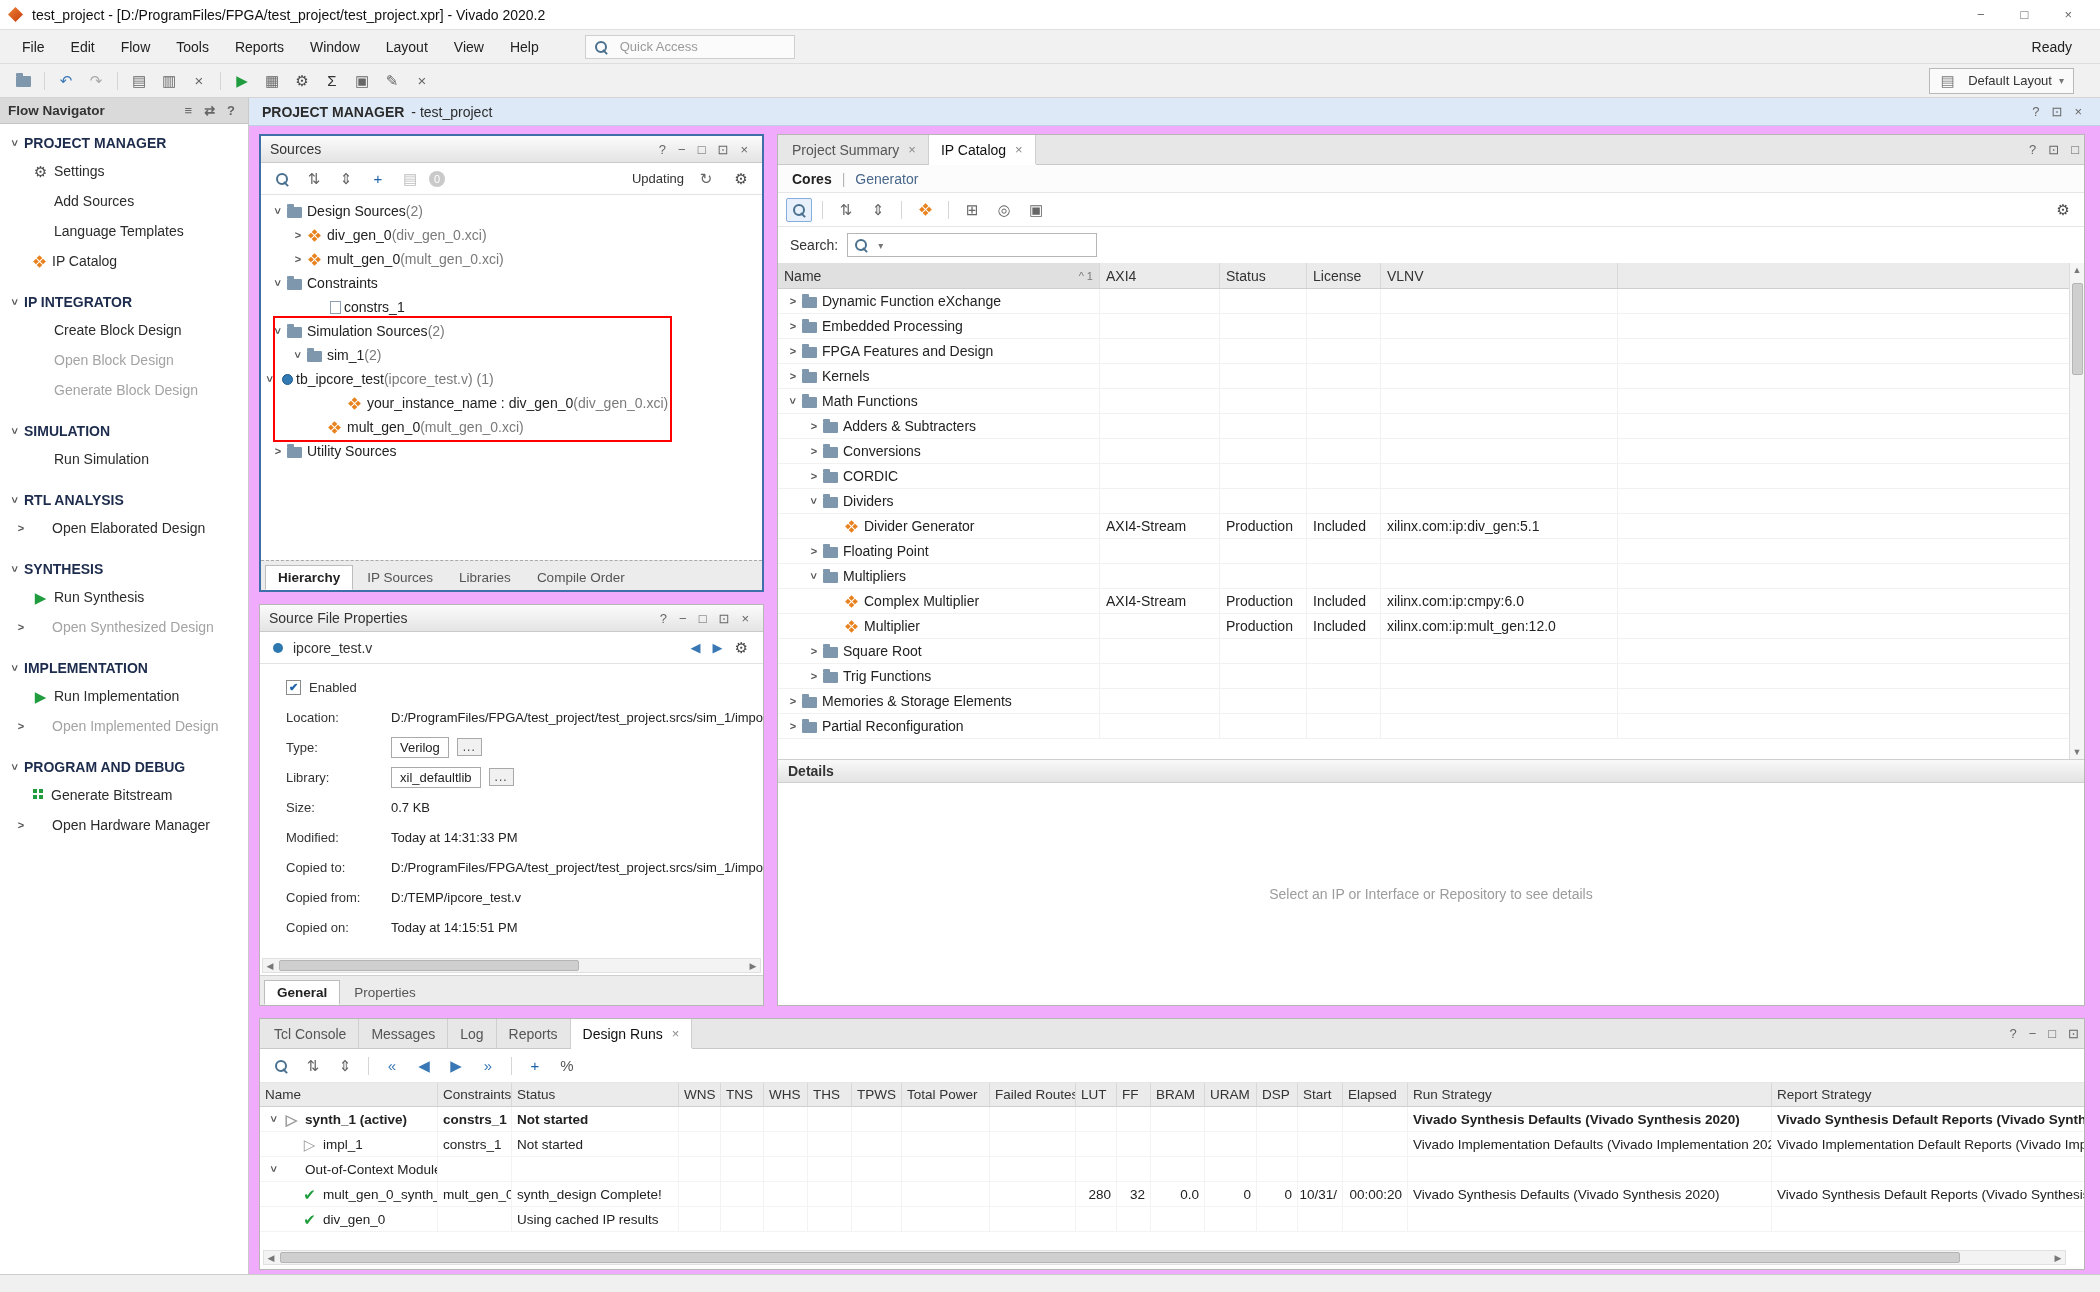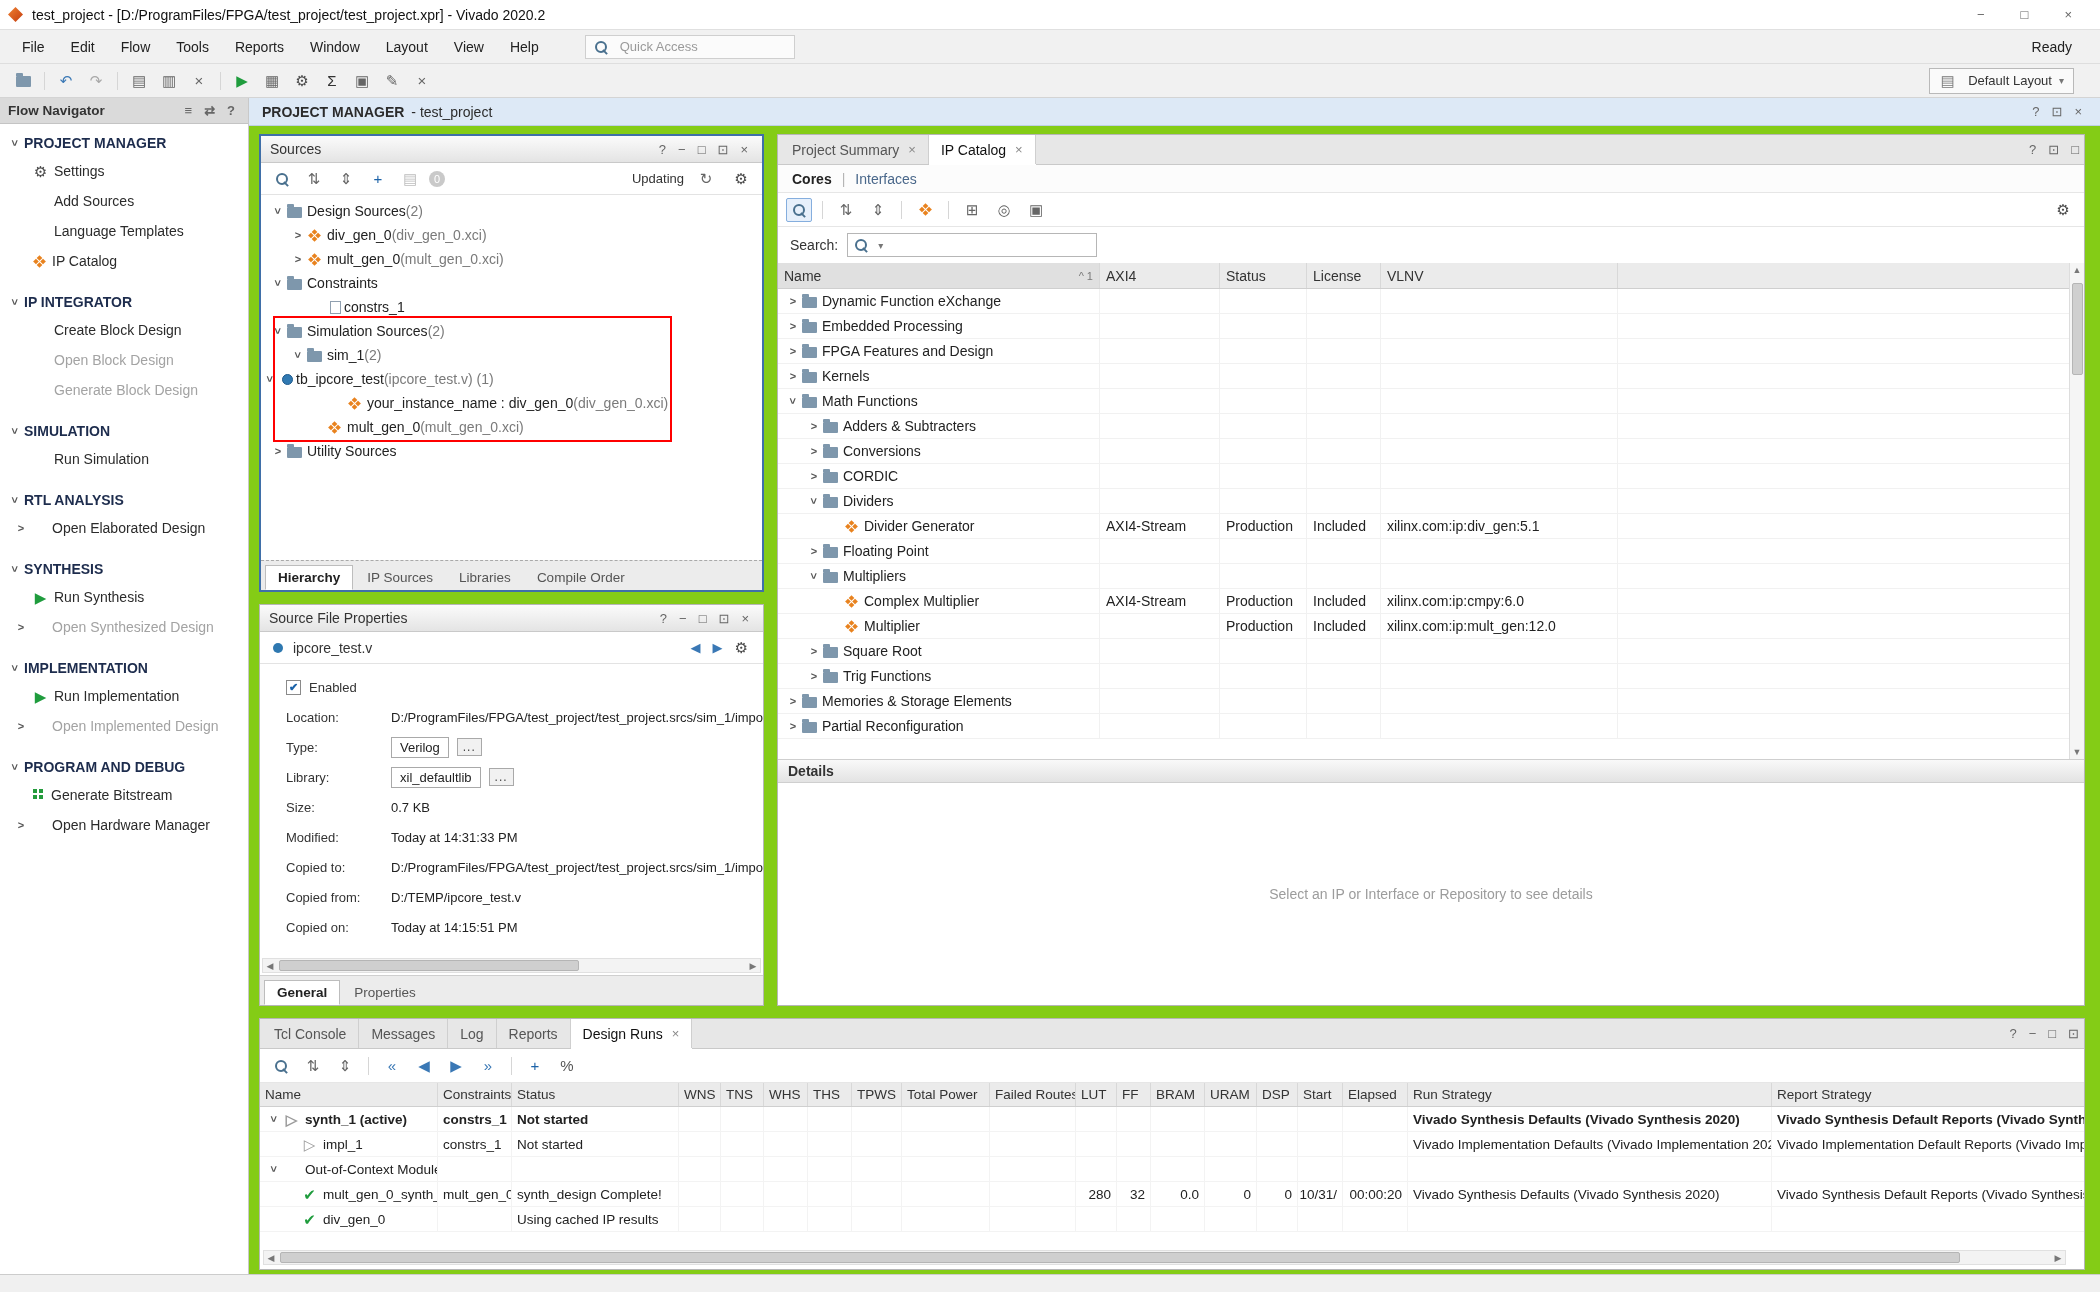--- a/index.html
+++ b/index.html
@@ -1,18 +1,18 @@
 <!DOCTYPE html>
 <html><head>
 <meta charset="utf-8">
 <style>
   *{box-sizing:border-box;margin:0;padding:0}
   html,body{width:2100px;height:1292px;overflow:hidden}
   body{font-family:"Liberation Sans",sans-serif;font-size:14px;color:#333;background:#f0f0f0}
-  .app{position:relative;width:2100px;height:1292px;background:#84cc16}
+  .app{position:relative;width:2100px;height:1292px;background:#f0abfc}
 
   
   .titlebar{position:absolute;left:0;top:0;right:0;height:30px;background:#fff;border-bottom:1px solid #e0e0e0;display:flex;align-items:center;padding:0 8px}
   .logo{width:15px;height:15px;background:linear-gradient(135deg,#f08232,#c33c0e);clip-path:polygon(50% 0,100% 50%,50% 100%,0 50%);flex:none}
   .titlebar .title{margin-left:9px;font-size:14px;color:#111;white-space:nowrap}
   .winbtns{margin-left:auto;display:flex;gap:36px;padding-right:20px;color:#222;font-size:14px}
   .menubar{position:absolute;left:0;top:30px;right:0;height:34px;background:#f1f1f1;border-bottom:1px solid #dedede;display:flex;align-items:center;padding-left:10px}
   .menuitems{display:flex;gap:2px}
   .menu-item{padding:4px 12px;color:#222;font-size:14px;border-radius:2px}
   .qa{margin-left:34px;width:210px;height:24px;border:1px solid #cfcfcf;background:#fbfbfb;display:flex;align-items:center;gap:7px;padding:0 8px;color:#9a9a9a;font-size:13px}
@@ -558,21 +558,21 @@
         </span>
         <span class="picons">
           <span class="pic">?</span>
           <span class="pic">⊡</span>
           <span class="pic">□</span>
         </span>
       </div>
     <div class="subtabs">
       <span class="coresl">Cores</span>
       <span class="vsep">|</span>
-      <span class="ifl">Interfaces</span>
+      <span class="ifl">Generator</span>
     </div>
     <div class="iptoolbar" id="ipToolbar">
         <span class="tbtn pressed">
           <span class="ic ic-search"></span>
         </span>
         <span class="tsep"></span>
         <span class="tbtn">
           <span class="ic g">⇅</span>
         </span>
         <span class="tbtn">

